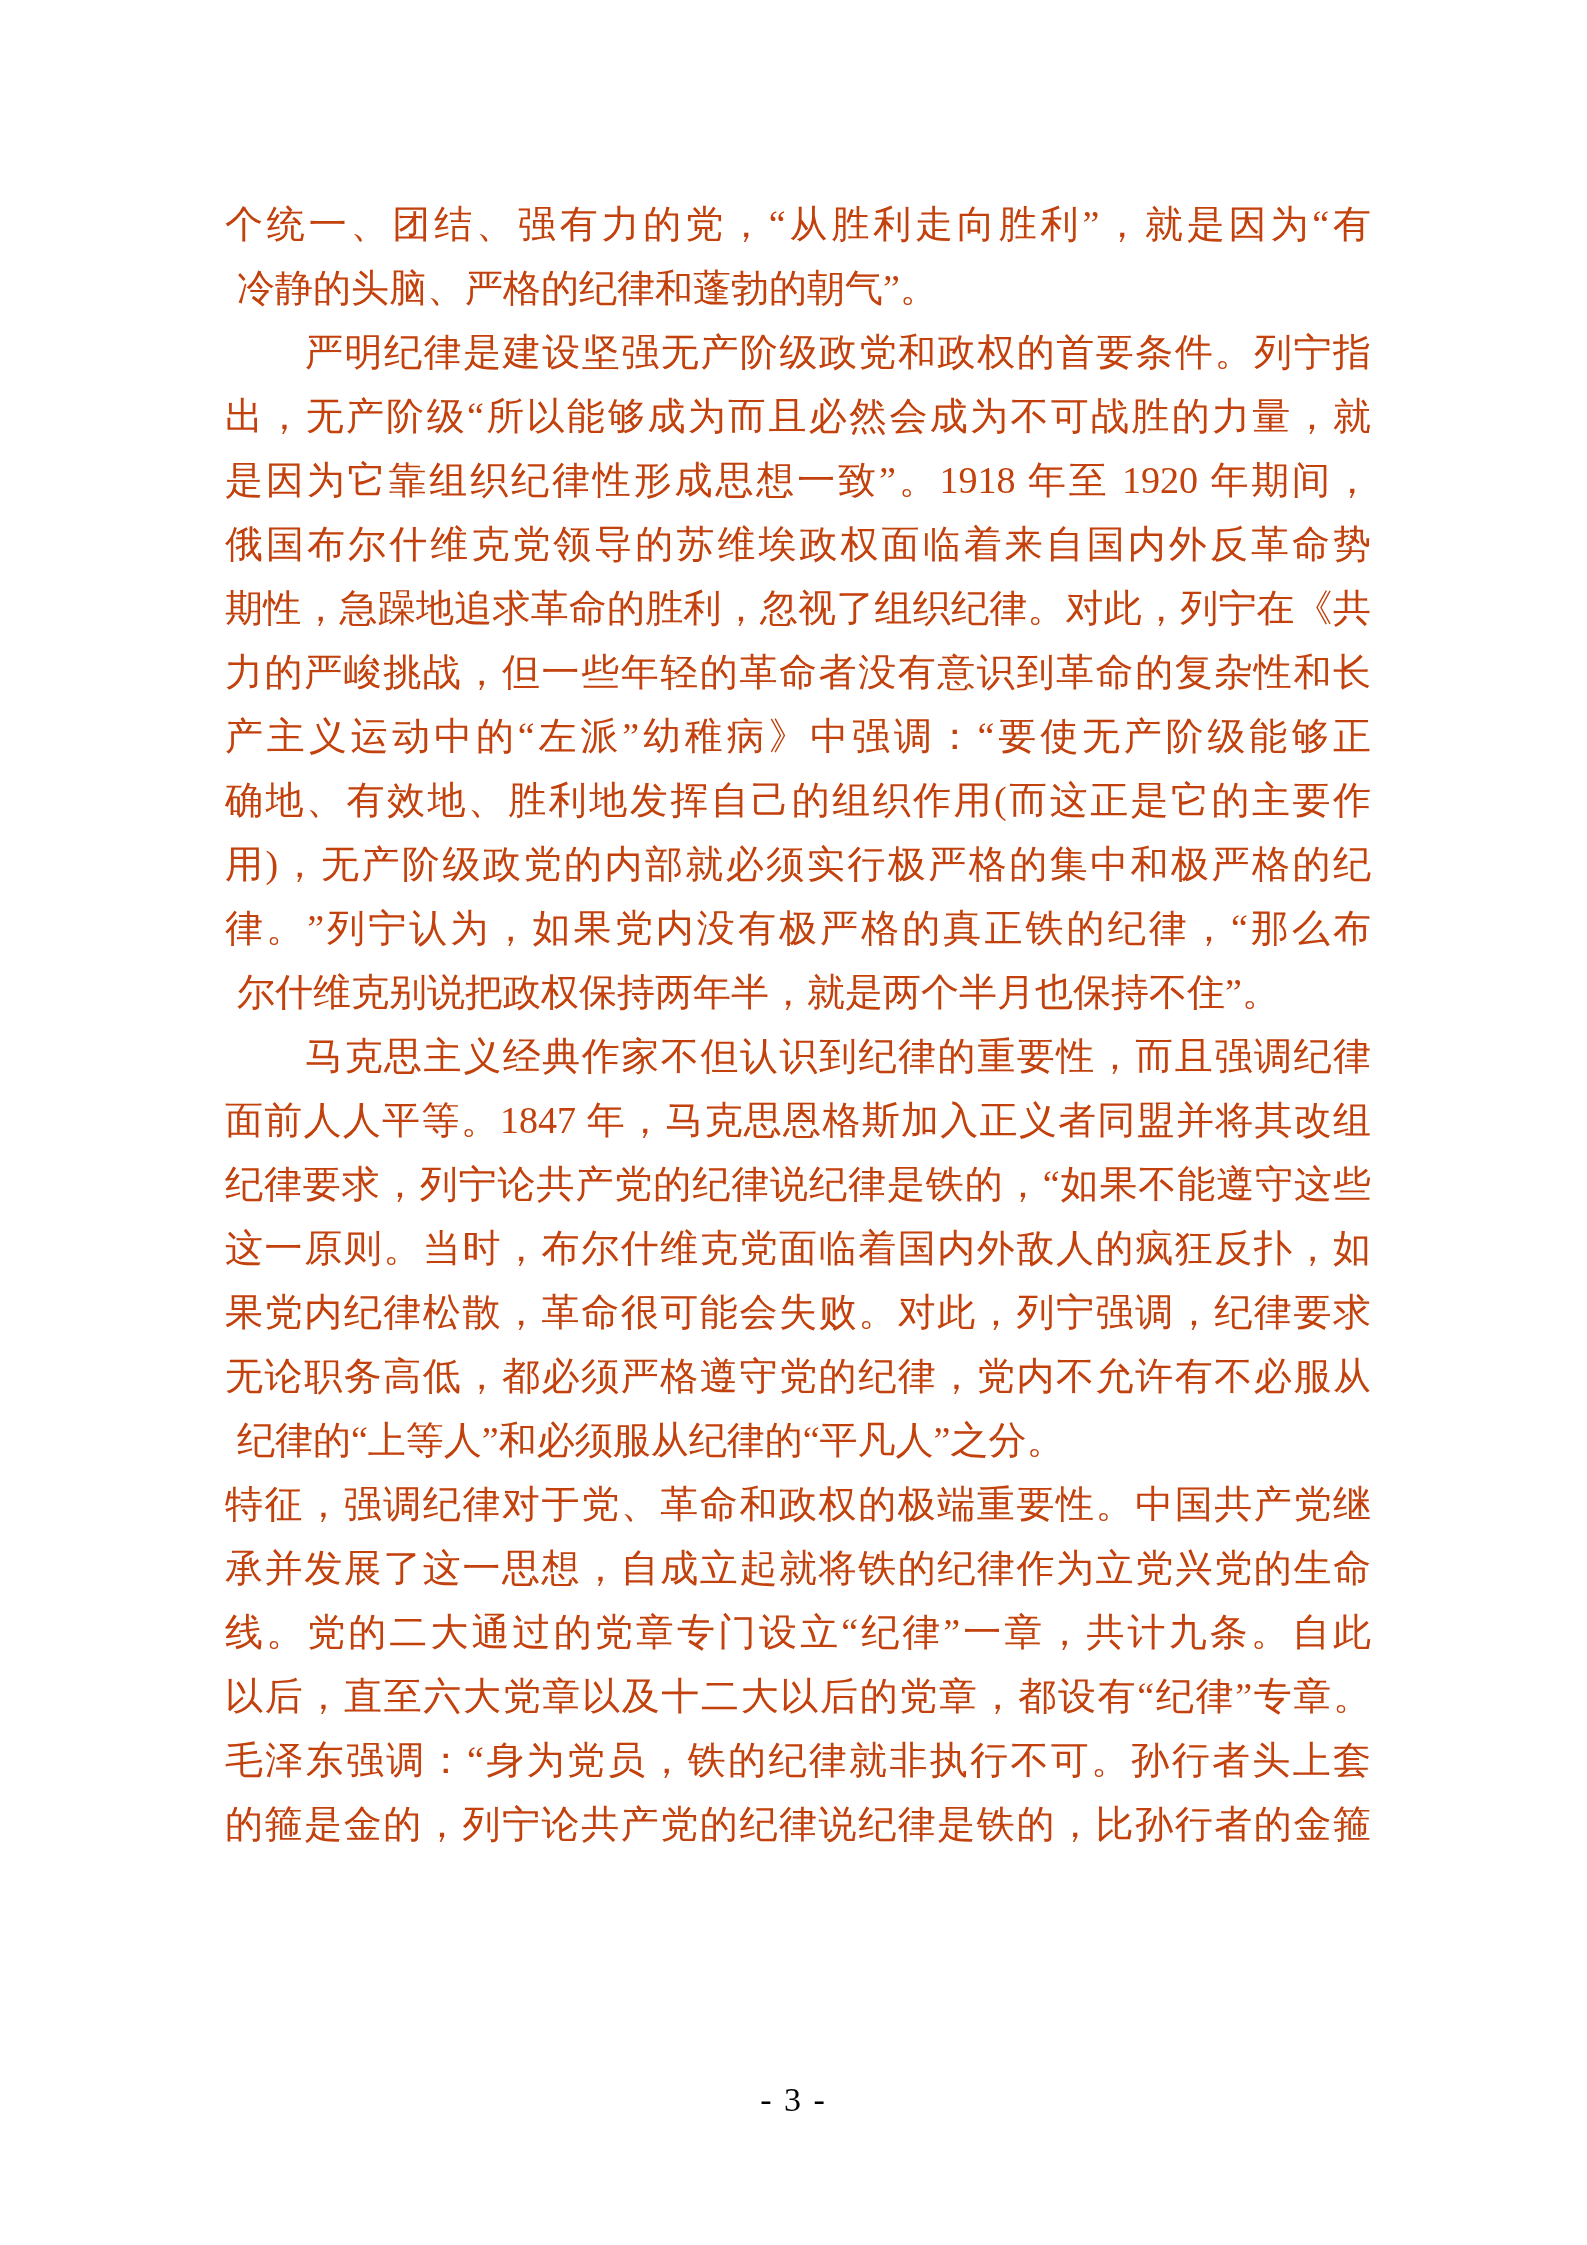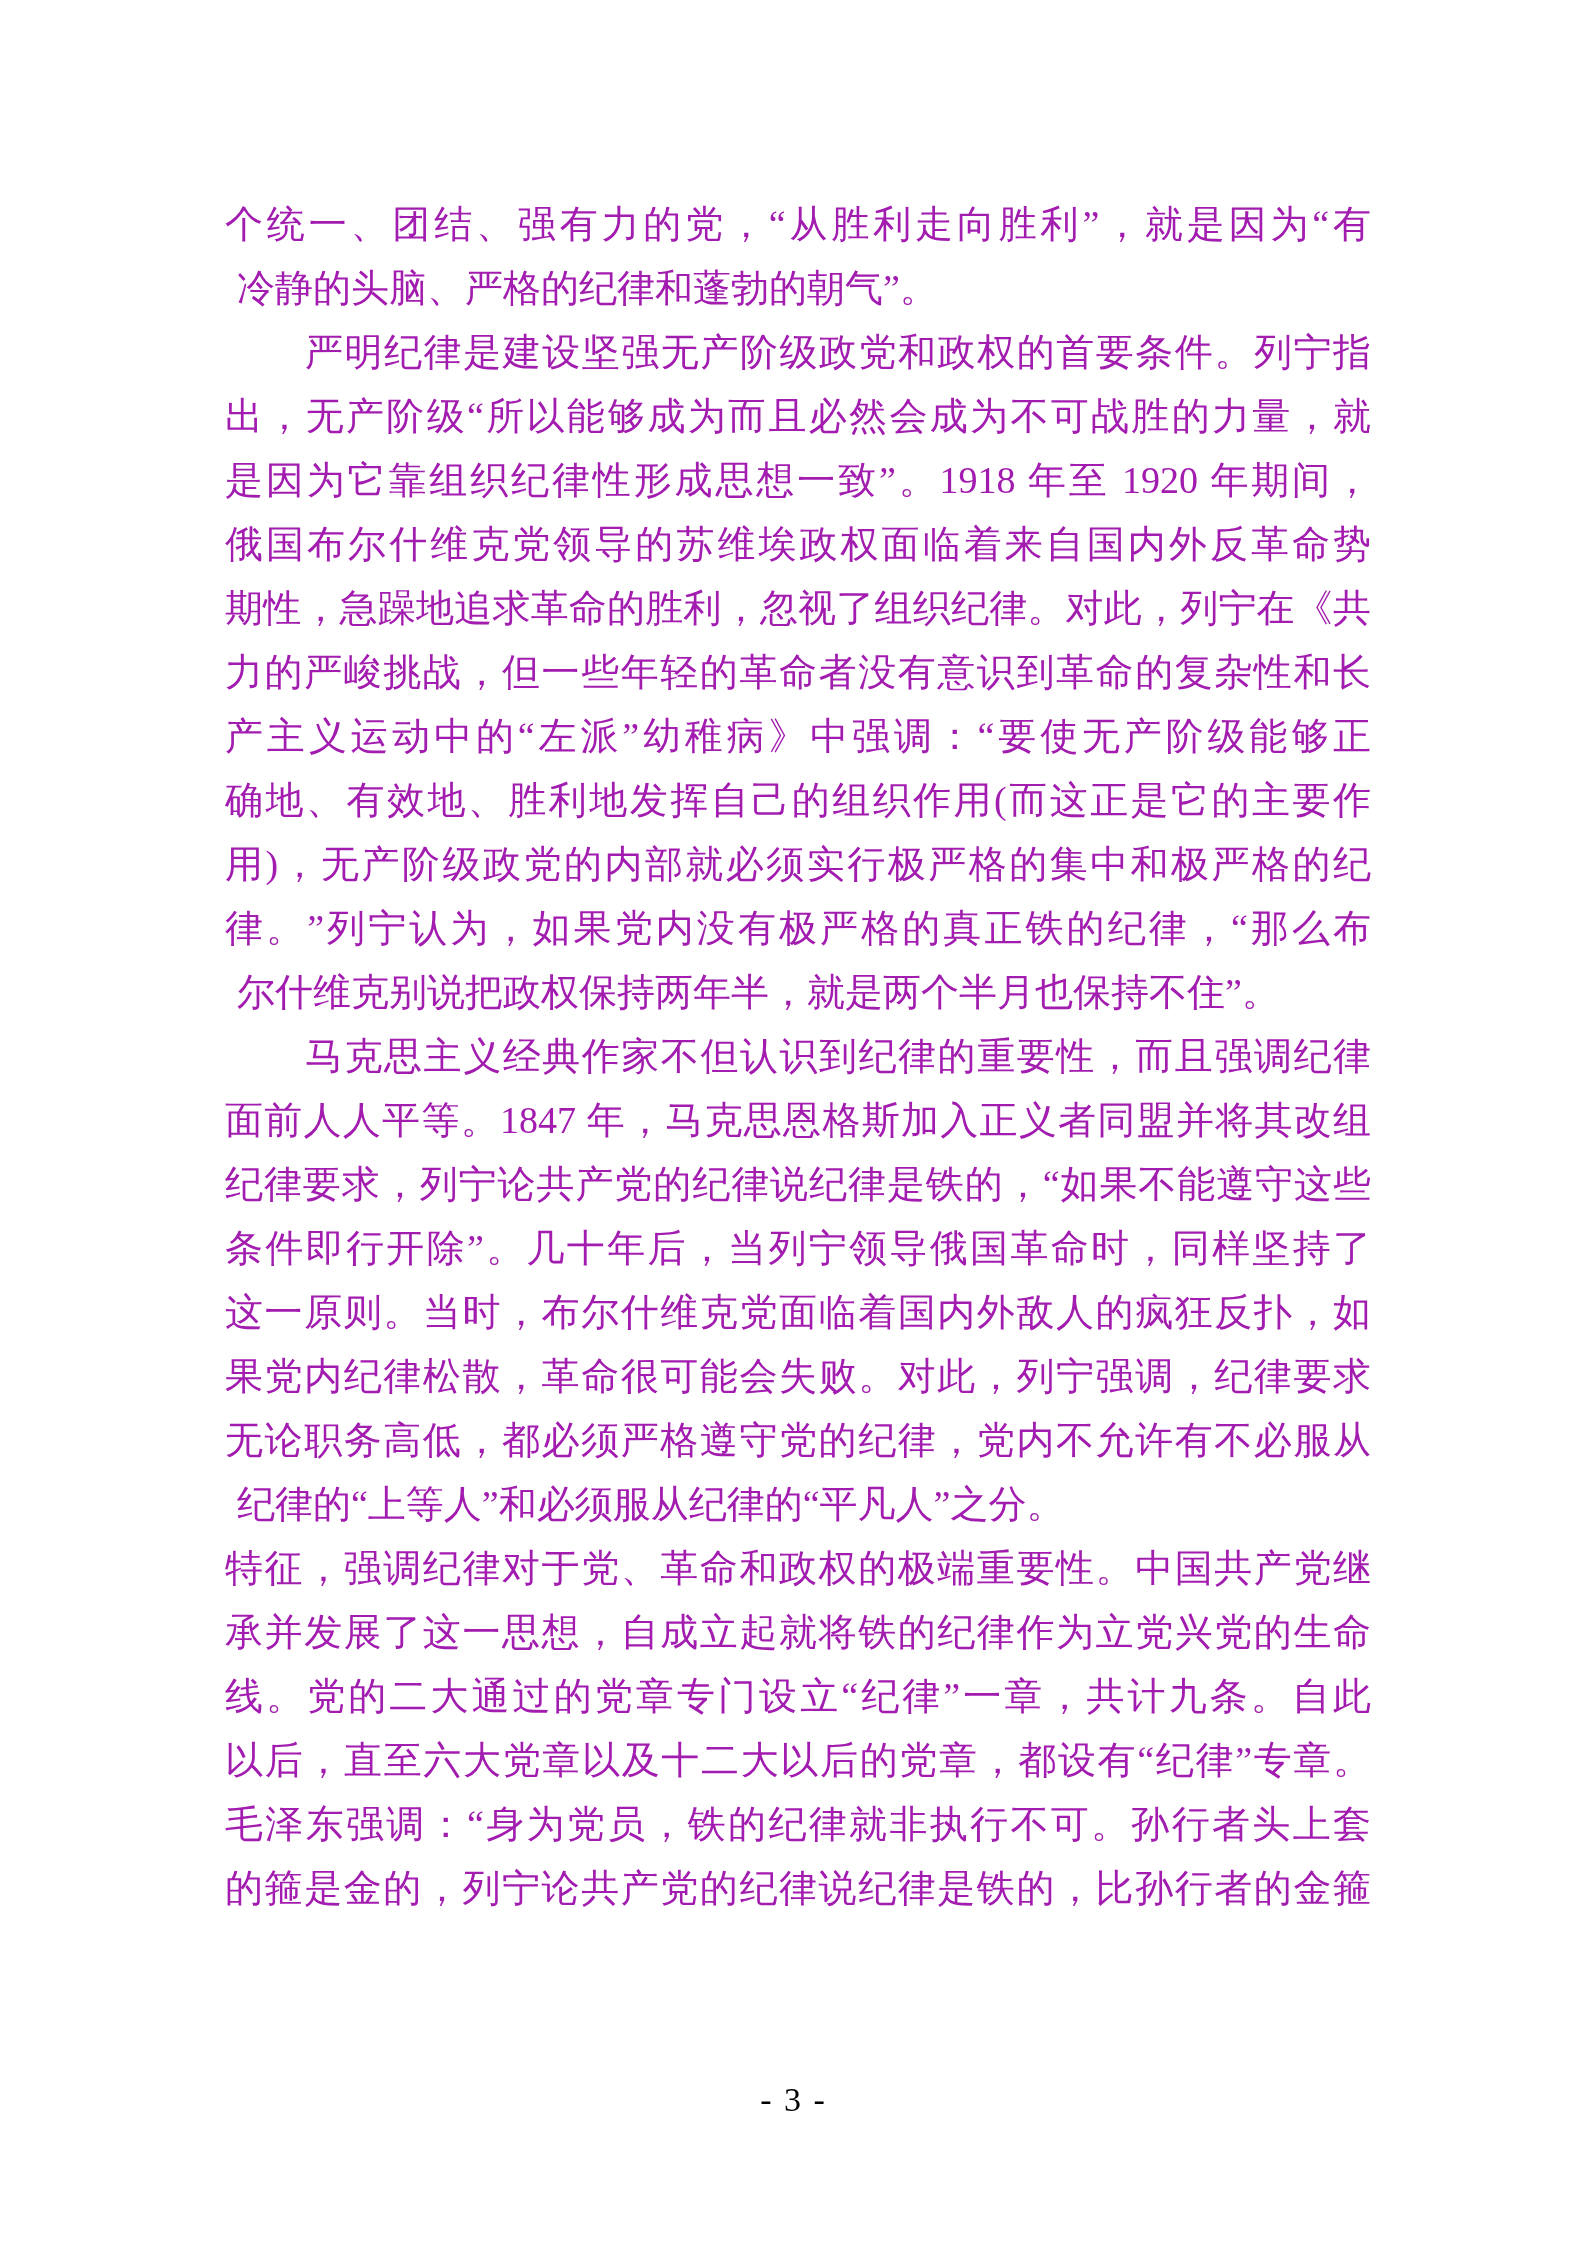--- a/index.html
+++ b/index.html
@@ -16,21 +16,21 @@
     font-family: "Liberation Serif", serif;
     overflow: hidden;
   }
   .textblock {
     position: absolute;
     left: 225px;
     top: 192px;
     width: 1146px;
     font-size: 38px;
     line-height: 64px;
-    color: #a21caf;
+    color: #c2410c;
   }
   .line {
     height: 64px;
     text-align: justify;
     text-align-last: justify;
     overflow: hidden;
   }
   .line.indent {
     text-indent: 80px;
   }
@@ -64,21 +64,20 @@
       <div class="line">期性，急躁地追求革命的胜利，忽视了组织纪律。对此，列宁在《共</div>
       <div class="line">力的严峻挑战，但一些年轻的革命者没有意识到革命的复杂性和长</div>
       <div class="line">产主义运动中的“左派”幼稚病》中强调：“要使无产阶级能够正</div>
       <div class="line">确地、有效地、胜利地发挥自己的组织作用(而这正是它的主要作</div>
       <div class="line">用)，无产阶级政党的内部就必须实行极严格的集中和极严格的纪</div>
       <div class="line">律。”列宁认为，如果党内没有极严格的真正铁的纪律，“那么布</div>
       <div class="line para-end">尔什维克别说把政权保持两年半，就是两个半月也保持不住”。</div>
       <div class="line indent">马克思主义经典作家不但认识到纪律的重要性，而且强调纪律</div>
       <div class="line">面前人人平等。1847 年，马克思恩格斯加入正义者同盟并将其改组</div>
       <div class="line">纪律要求，列宁论共产党的纪律说纪律是铁的，“如果不能遵守这些</div>
-      <div class="line">条件即行开除”。几十年后，当列宁领导俄国革命时，同样坚持了</div>
       <div class="line">这一原则。当时，布尔什维克党面临着国内外敌人的疯狂反扑，如</div>
       <div class="line">果党内纪律松散，革命很可能会失败。对此，列宁强调，纪律要求</div>
       <div class="line">无论职务高低，都必须严格遵守党的纪律，党内不允许有不必服从</div>
       <div class="line para-end">纪律的“上等人”和必须服从纪律的“平凡人”之分。</div>
       <div class="line">特征，强调纪律对于党、革命和政权的极端重要性。中国共产党继</div>
       <div class="line">承并发展了这一思想，自成立起就将铁的纪律作为立党兴党的生命</div>
       <div class="line">线。党的二大通过的党章专门设立“纪律”一章，共计九条。自此</div>
       <div class="line">以后，直至六大党章以及十二大以后的党章，都设有“纪律”专章。</div>
       <div class="line">毛泽东强调：“身为党员，铁的纪律就非执行不可。孙行者头上套</div>
       <div class="line">的箍是金的，列宁论共产党的纪律说纪律是铁的，比孙行者的金箍</div>

